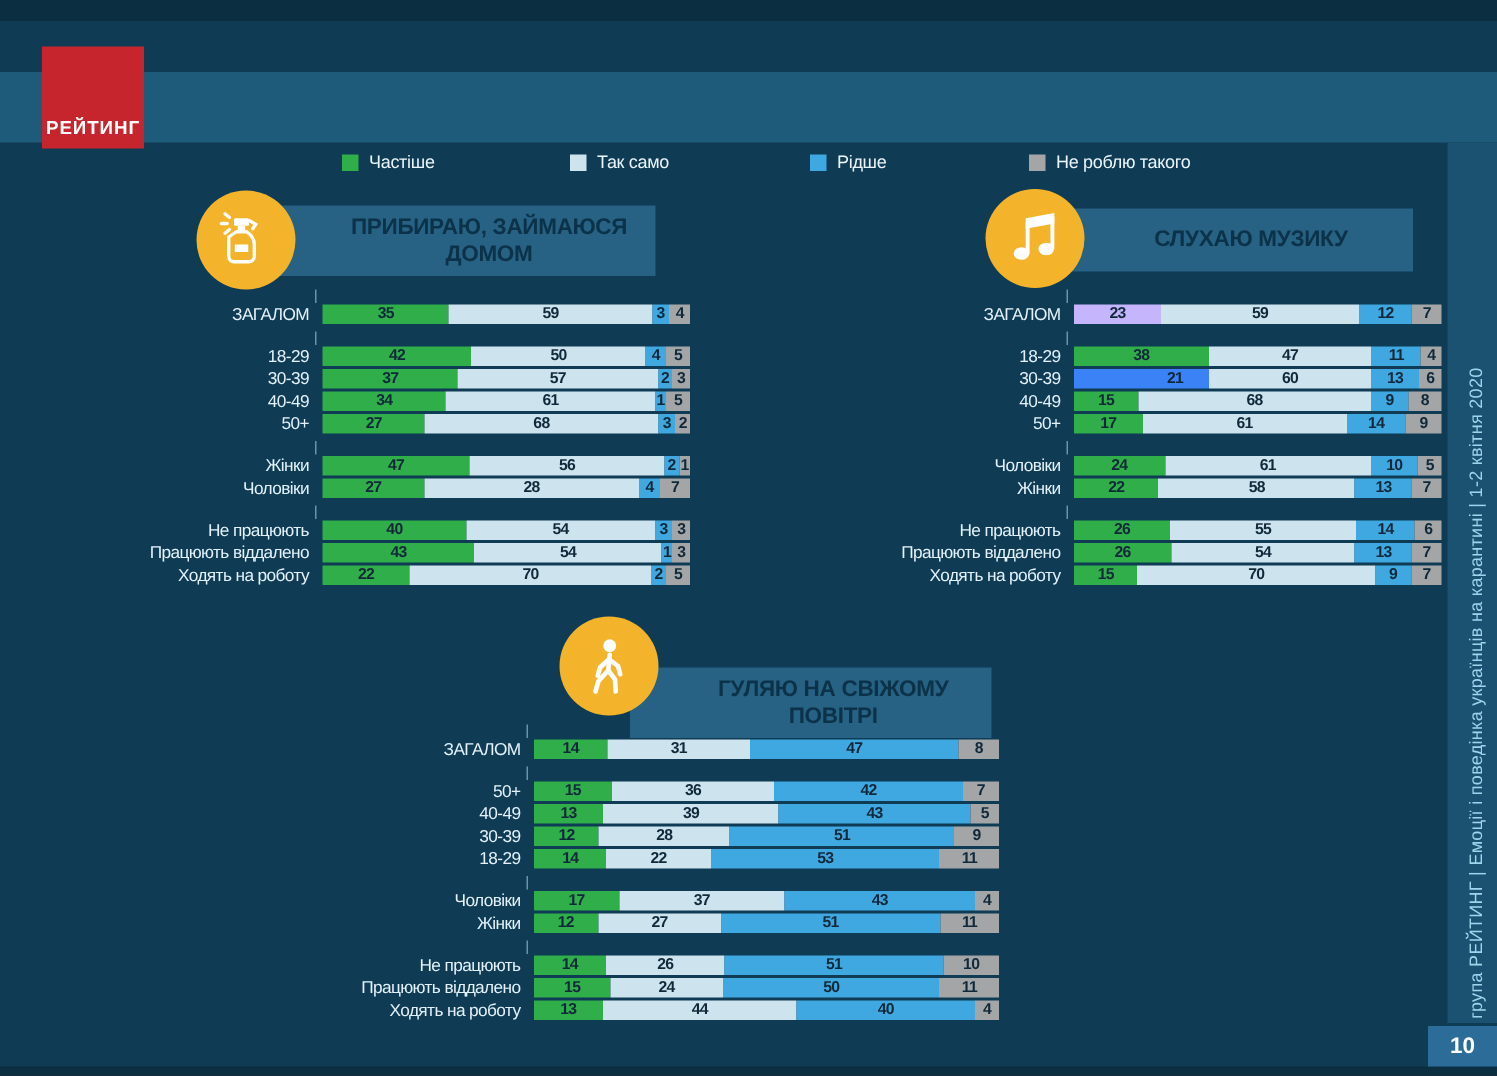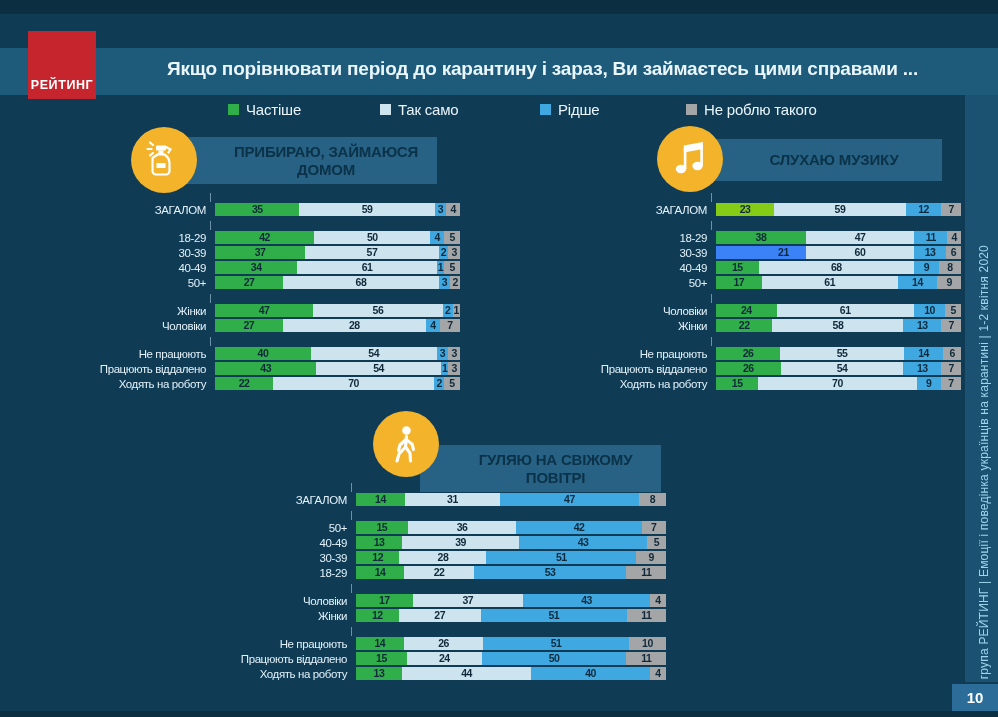--- a/index.html
+++ b/index.html
@@ -16,21 +16,21 @@
     position:absolute;left:28px;top:31px;width:68px;height:68px;background:#c6252e;
     display:flex;align-items:flex-end;justify-content:center;z-index:5;
   }
   .logo span{color:#fff;font-weight:bold;font-size:12.5px;letter-spacing:.6px;margin-bottom:7px;}
   .main-title{
     position:absolute;left:120px;top:58px;width:845px;text-align:center;
     color:#e9f6fc;font-size:19px;font-weight:bold;letter-spacing:-.2px;z-index:4;
   }
   .legend-item{position:absolute;top:101px;display:flex;align-items:center;}
   .legend-item .swatch{width:11px;height:11px;display:inline-block;}
-  .legend-item .lab{margin-left:7px;color:#e9f5fb;font-size:15px;letter-spacing:-.2px;}
+  .legend-item .lab{margin-left:7px;color:#e9f5fb;font-size:12px;letter-spacing:-.2px;}
 
   .badge{
     position:absolute;background:#276183;display:flex;align-items:center;justify-content:center;
     text-align:center;color:#0b3248;font-weight:bold;font-size:15px;line-height:1.2;
     letter-spacing:-.2px;padding:0 14px;box-sizing:border-box;z-index:2;
   }
   .icon-circle{
     position:absolute;width:66px;height:66px;border-radius:50%;background:#f3b42c;
     display:flex;align-items:center;justify-content:center;z-index:3;
   }
@@ -71,21 +71,20 @@
 
   <div class="strip-top"></div>
   <div class="header-band"></div>
   <div class="sidebar-band"></div>
   <div class="strip-bottom"></div>
 
   <div class="logo">
     <span>РЕЙТИНГ</span>
   </div>
 
-  <div class="main-title">Якщо порівнювати  період до карантину і зараз, Ви займаєтесь цими справами  ...</div>
 
   <div class="legend-item" style="left:228px">
     <span class="swatch" style="background: rgb(47, 174, 74);"></span>
     <span class="lab">Частіше</span>
   </div>
   <div class="legend-item" style="left:380px">
     <span class="swatch" style="background: rgb(205, 228, 238);"></span>
     <span class="lab">Так само</span>
   </div>
   <div class="legend-item" style="left:540px">
@@ -311,21 +310,21 @@
           </div>
         </div>
       </div>
   </div>
 
   <div class="chart" style="left:570px;top:203px;width:391px;">
     <div class="rows">
         <div class="bar-row">
           <span class="row-label" style="width: 146px;">ЗАГАЛОМ</span>
           <div class="bars">
-            <div class="seg" style="flex-grow: 23; background: #84cc16; text-align: right;">
+            <div class="seg" style="flex-grow: 23; background: #c4b5fd; text-align: right;">
               <span class="seg-val">23</span>
             </div>
             <div class="seg" style="flex-grow: 59; background: rgb(205, 228, 238);">
               <span class="seg-val">59</span>
             </div>
             <div class="seg" style="flex-grow: 12; background: rgb(63, 168, 224);">
               <span class="seg-val">12</span>
             </div>
             <div class="seg" style="flex-grow: 7; background: rgb(163, 165, 167);">
               <span class="seg-val">7</span>

